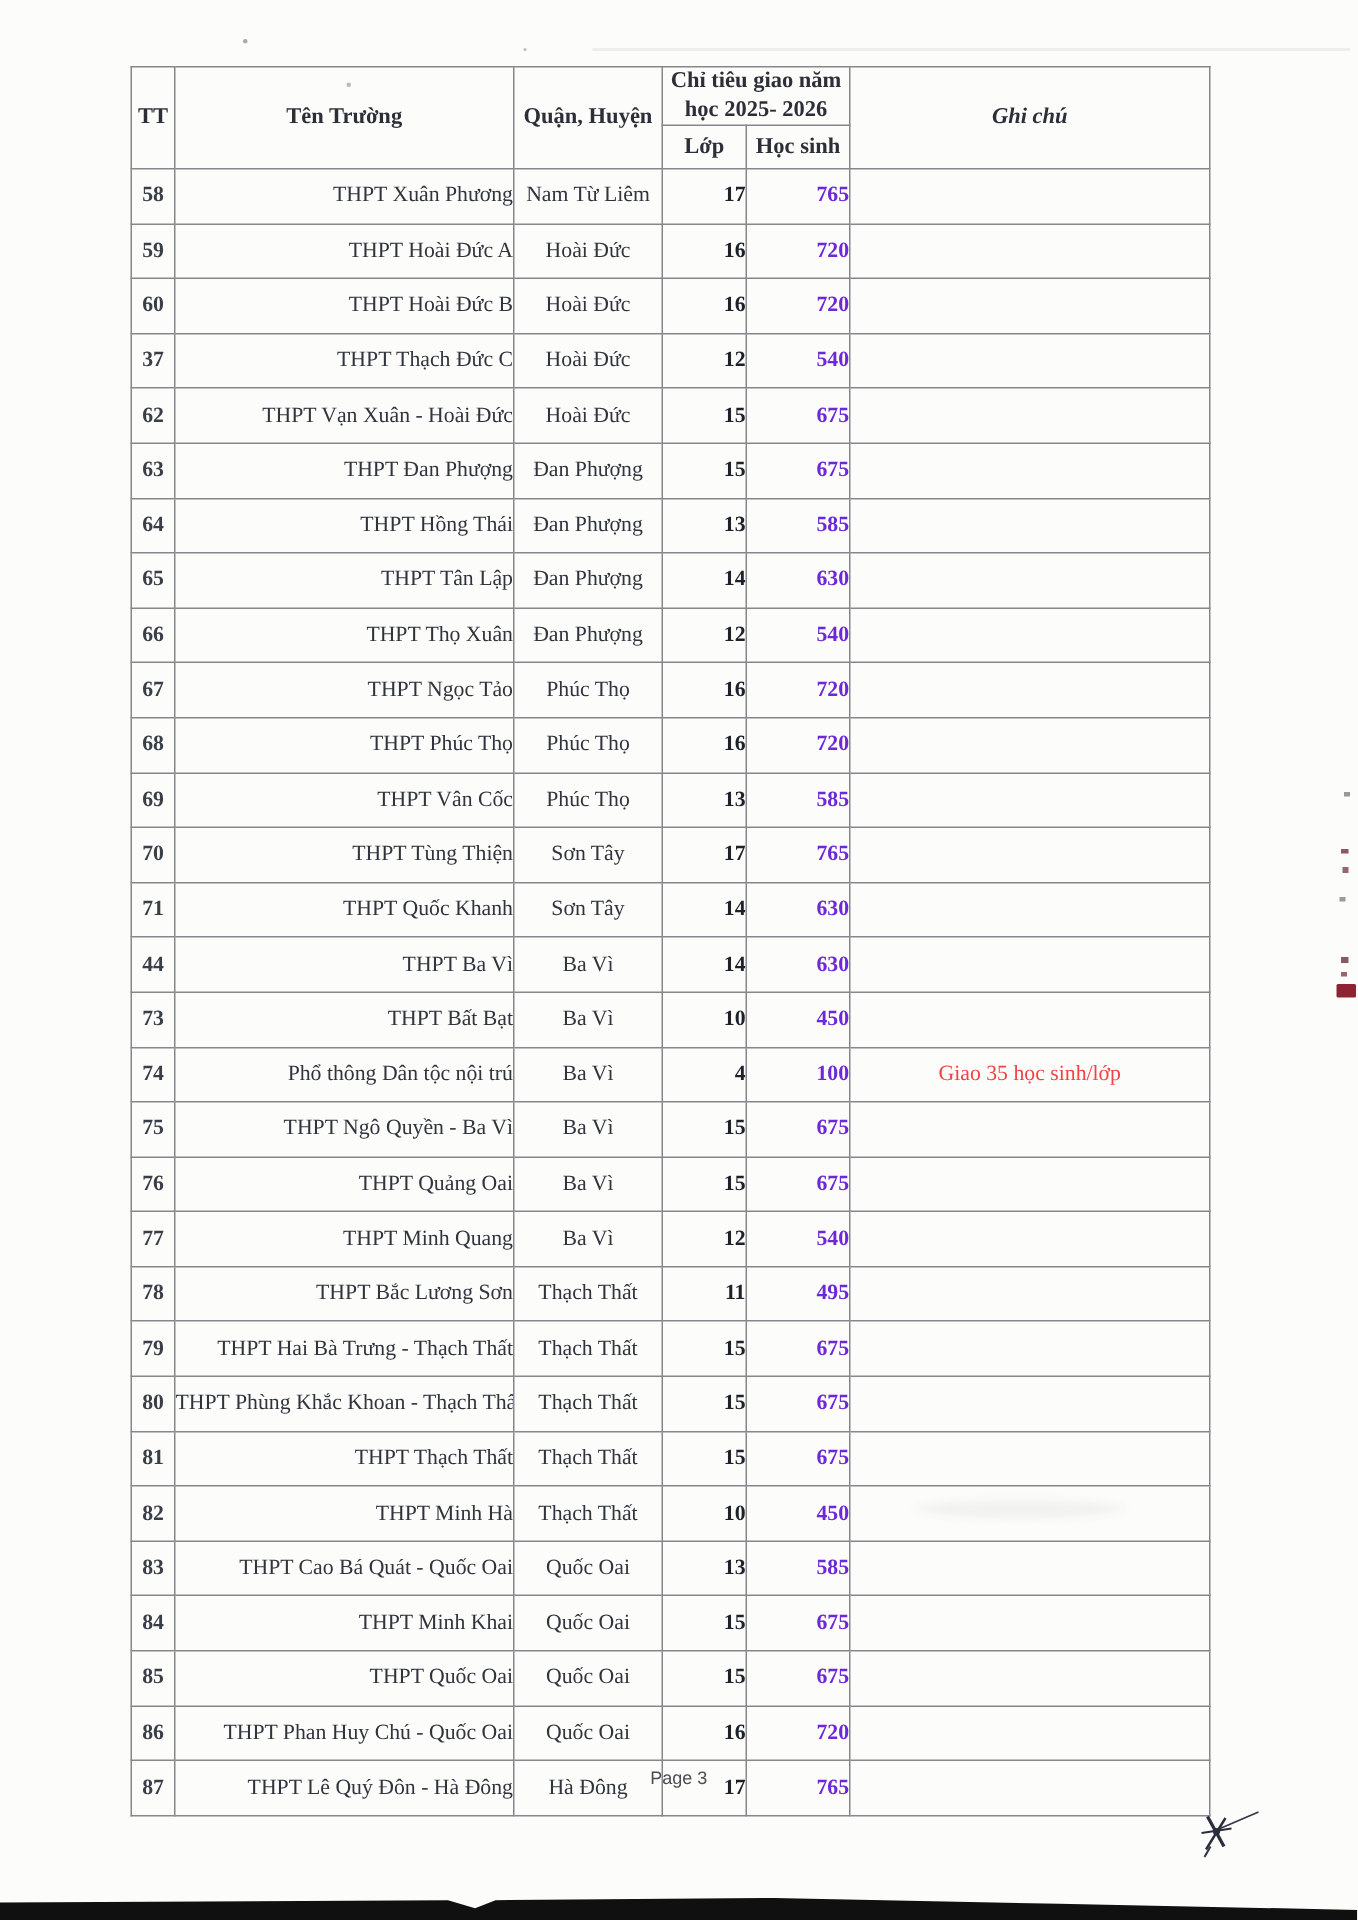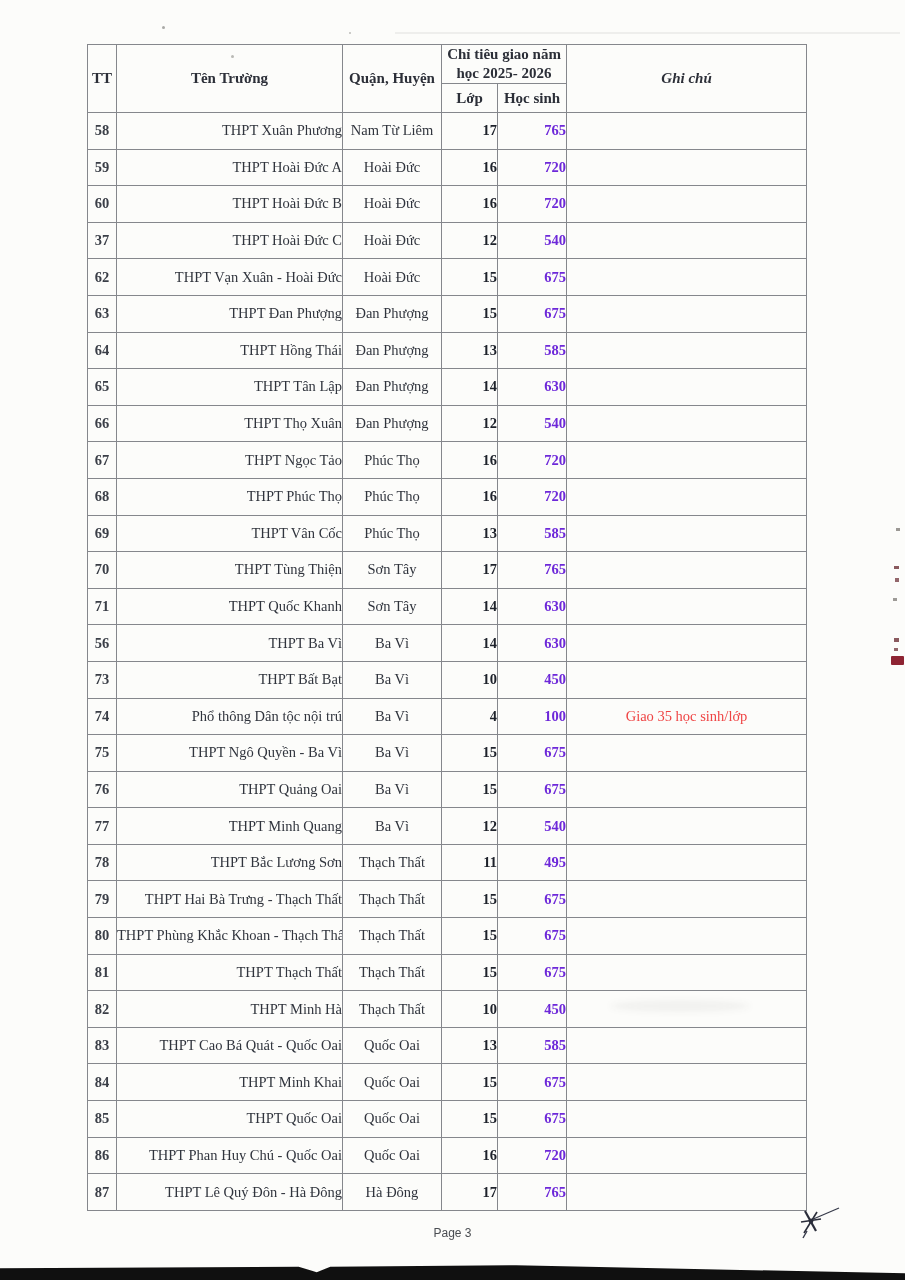--- a/index.html
+++ b/index.html
@@ -43,21 +43,21 @@
   td.col-tt      { text-align: center; font-size: 13.5px; color: #3a3e47; font-weight: bold; }
   td.col-school  { text-align: right; padding-left: 5px; white-space: nowrap; }
   td.col-district{ text-align: center; font-size: 14px; }
   td.col-classes { text-align: right; padding-right: 14px; font-weight: bold; color: #1d212a; margin-top: 16px; }
   td.col-students{ text-align: right; padding-right: 12px; font-weight: bold; color: #6d28d9; }
   td.col-note    { text-align: center; font-size: 13.5px; color: #ef4444; }
 
   
   .footer {
     position: absolute;
-    top: 1226px; left: 0; right: 0;
+    top: 1178px; left: 0; right: 0;
     text-align: center;
     font-family: "Liberation Sans", sans-serif;
     font-size: 12px;
     color: #4a4d52;
   }
 
   
   .speck { position: absolute; background: #a9a9a6; border-radius: 50%; }
   .speck.s1 { left: 162px; top: 26px;  width: 3px; height: 3px; }
   .speck.s2 { left: 231px; top: 55px;  width: 3px; height: 3px; background: #b9b9b5; }
@@ -143,21 +143,21 @@
         <tr>
           <td class="col-tt">60</td>
           <td class="col-school">THPT Hoài Đức B</td>
           <td class="col-district">Hoài Đức</td>
           <td class="col-classes">16</td>
           <td class="col-students">720</td>
           <td class="col-note"></td>
         </tr>
         <tr>
           <td class="col-tt">37</td>
-          <td class="col-school">THPT Hoài Đức C</td>
+          <td class="col-school">THPT Thạch Đức C</td>
           <td class="col-district">Hoài Đức</td>
           <td class="col-classes">12</td>
           <td class="col-students">540</td>
           <td class="col-note"></td>
         </tr>
         <tr>
           <td class="col-tt">62</td>
           <td class="col-school">THPT Vạn Xuân - Hoài Đức</td>
           <td class="col-district">Hoài Đức</td>
           <td class="col-classes">15</td>
@@ -230,21 +230,21 @@
         </tr>
         <tr>
           <td class="col-tt">71</td>
           <td class="col-school">THPT Quốc Khanh</td>
           <td class="col-district">Sơn Tây</td>
           <td class="col-classes">14</td>
           <td class="col-students">630</td>
           <td class="col-note"></td>
         </tr>
         <tr>
-          <td class="col-tt">56</td>
+          <td class="col-tt">44</td>
           <td class="col-school">THPT Ba Vì</td>
           <td class="col-district">Ba Vì</td>
           <td class="col-classes">14</td>
           <td class="col-students">630</td>
           <td class="col-note"></td>
         </tr>
         <tr>
           <td class="col-tt">73</td>
           <td class="col-school">THPT Bất Bạt</td>
           <td class="col-district">Ba Vì</td>

